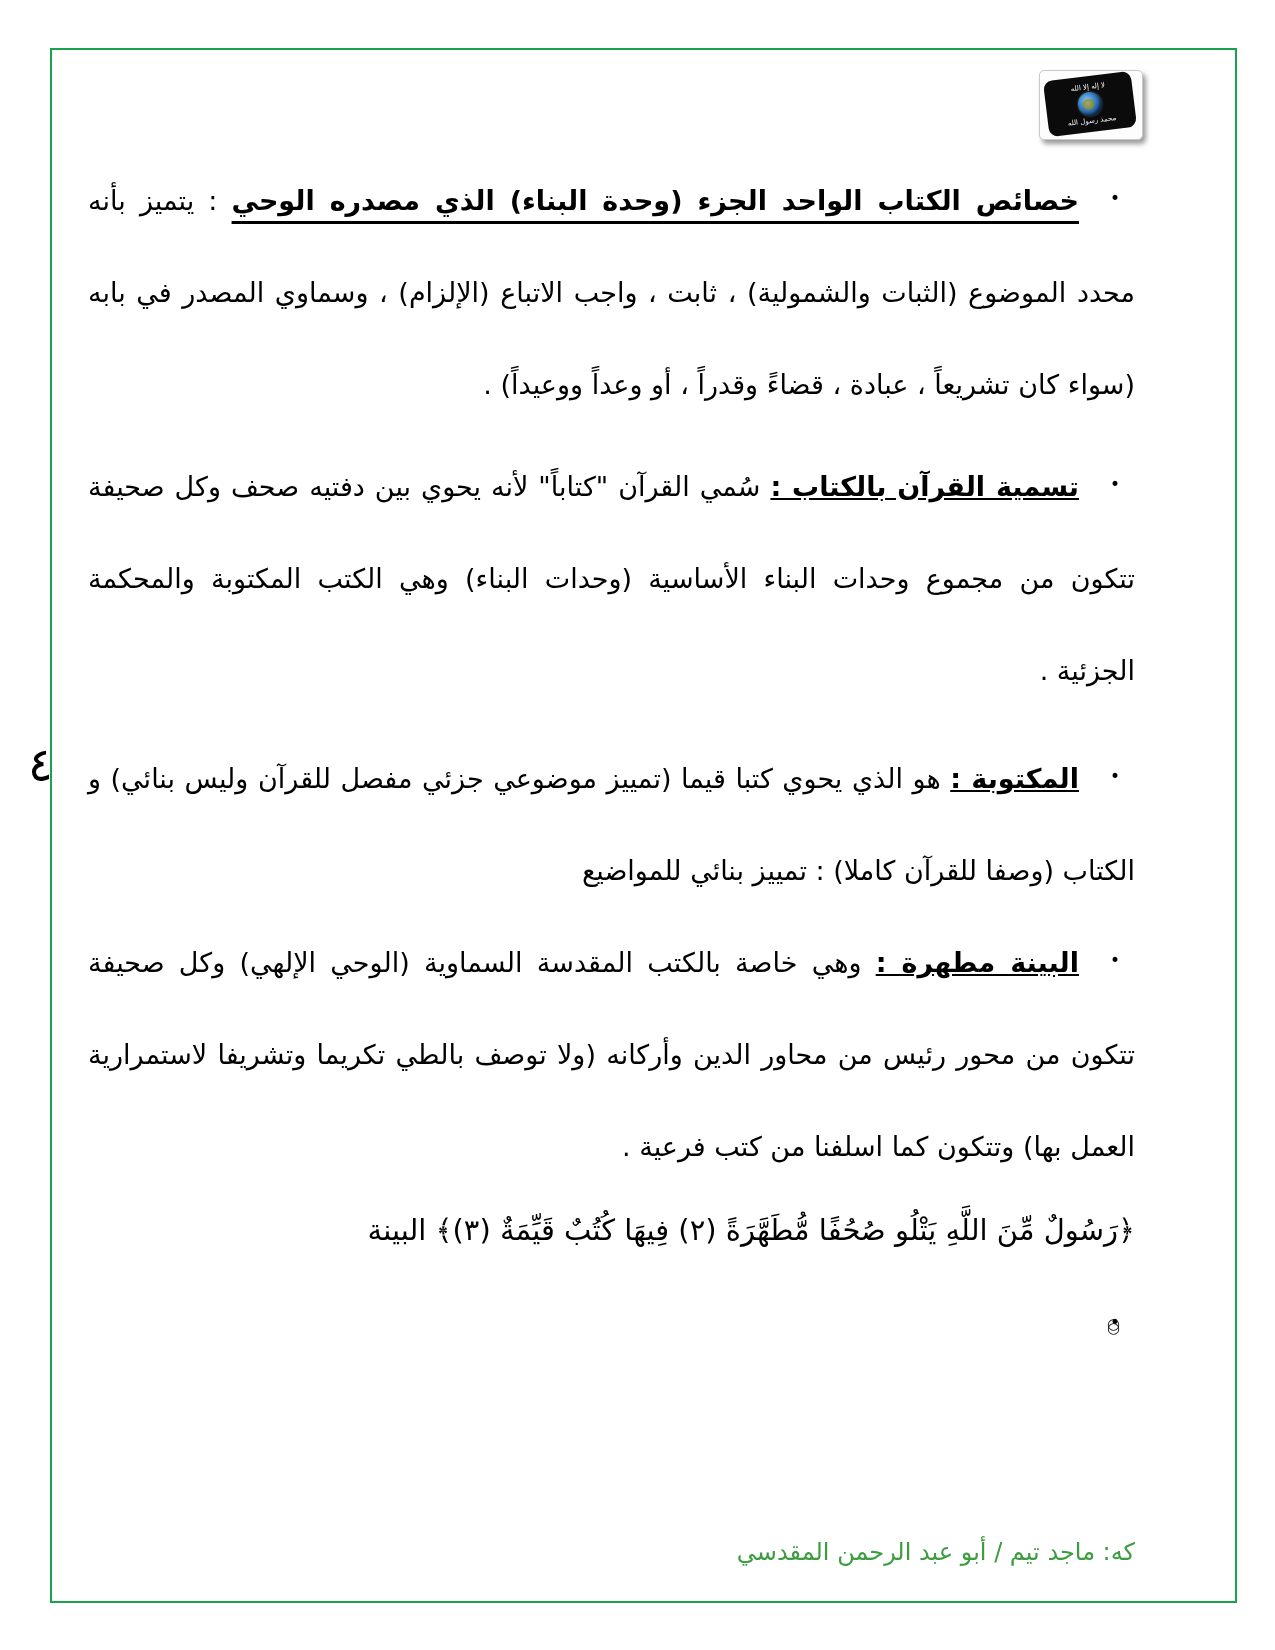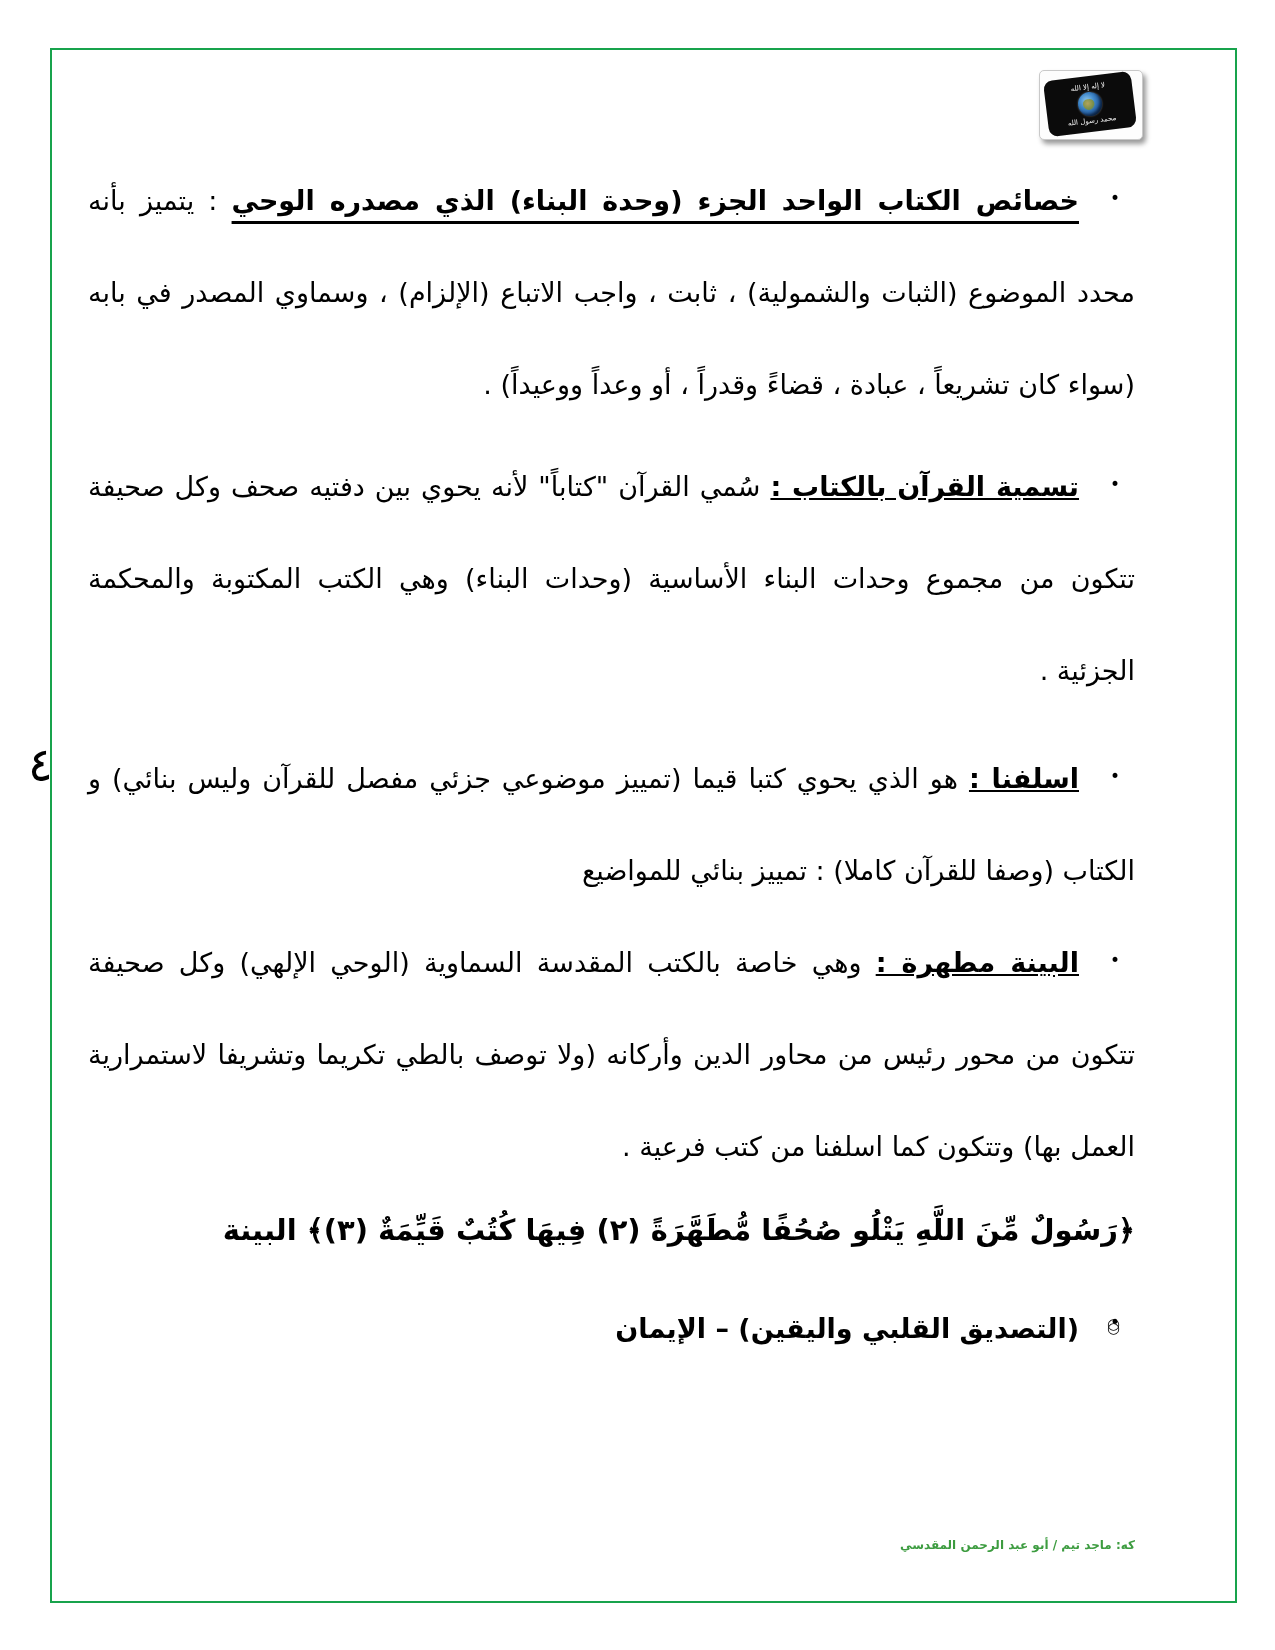--- a/index.html
+++ b/index.html
@@ -118,38 +118,38 @@
   .bold { font-weight: bold; text-decoration: underline; }
   .uline {
     text-decoration: underline;
     text-decoration-thickness: 2.5px;
     text-underline-offset: 11px;
   }
   .b2 { margin-top: 10px; }
   .b3 { margin-top: 16px; }
   .b4 { margin-top: 0px; }
   .verse {
-    font-weight: bold;
+    font-weight: normal;
     font-size: 29px;
     line-height: 74px;
     text-align: right;
     text-indent: 0;
     margin-top: 0;
   }
   .b5 { margin-top: 12px; }
   .sub { font-weight: bold; }
   .sub2 { margin-top: 16px; }
   
   .footer {
     position: absolute;
     right: 140px;
     top: 1538px;
     direction: rtl;
-    font-size: 12px;
-    font-weight: bold;
+    font-size: 24px;
+    font-weight: normal;
     color: #3d9c40;
   }
 </style>
 </head>
 <body>
 
 <div class="border-frame"></div>
 
 <div class="logo-card">
   <div class="logo-emblem">
@@ -168,38 +168,37 @@
     <span class="bold uline">خصائص الكتاب الواحد الجزء (وحدة البناء) الذي مصدره الوحي</span><span> : يتميز بأنه محدد الموضوع (الثبات والشمولية) ، ثابت ، واجب الاتباع (الإلزام) ، وسماوي المصدر في بابه (سواء كان تشريعاً ، عبادة ، قضاءً وقدراً ، أو وعداً ووعيداً) .</span>
   </div>
 
   <div class="para b2">
     <span class="marker">•</span>
     <span class="bold">تسمية القرآن بالكتاب :</span><span> سُمي القرآن "كتاباً" لأنه يحوي بين دفتيه صحف وكل صحيفة تتكون من مجموع وحدات البناء الأساسية (وحدات البناء) وهي الكتب المكتوبة والمحكمة الجزئية .</span>
   </div>
 
   <div class="para b3">
     <span class="marker">•</span>
-    <span class="bold">اسلفنا :</span><span> هو الذي يحوي كتبا قيما (تمييز موضوعي جزئي مفصل للقرآن وليس بنائي) و الكتاب (وصفا للقرآن كاملا) : تمييز بنائي للمواضيع</span>
+    <span class="bold">المكتوبة :</span><span> هو الذي يحوي كتبا قيما (تمييز موضوعي جزئي مفصل للقرآن وليس بنائي) و الكتاب (وصفا للقرآن كاملا) : تمييز بنائي للمواضيع</span>
   </div>
 
   <div class="para b4">
     <span class="marker">•</span>
     <span class="bold">البينة مطهرة :</span><span> وهي خاصة بالكتب المقدسة السماوية (الوحي الإلهي) وكل صحيفة تتكون من محور رئيس من محاور الدين وأركانه (ولا توصف بالطي تكريما وتشريفا لاستمرارية العمل بها) وتتكون كما اسلفنا من كتب فرعية .</span>
   </div>
 
   <div class="para verse">﴿رَسُولٌ مِّنَ اللَّهِ يَتْلُو صُحُفًا مُّطَهَّرَةً (٢) فِيهَا كُتُبٌ قَيِّمَةٌ (٣)﴾ البينة</div>
 
   <div class="para b5">
     <span class="marker">•</span>
   </div>
 
   <div class="para sub sub1">
     <span class="marker circle">○</span>
   </div>
 
   <div class="para sub sub2">
     <span class="marker circle">○</span>
-    <span>(التصديق القلبي واليقين) – الإيمان</span>
   </div>
 
 </div>
 
 <div class="footer">كه: ماجد تيم / أبو عبد الرحمن المقدسي</div>
 
 </body></html>

